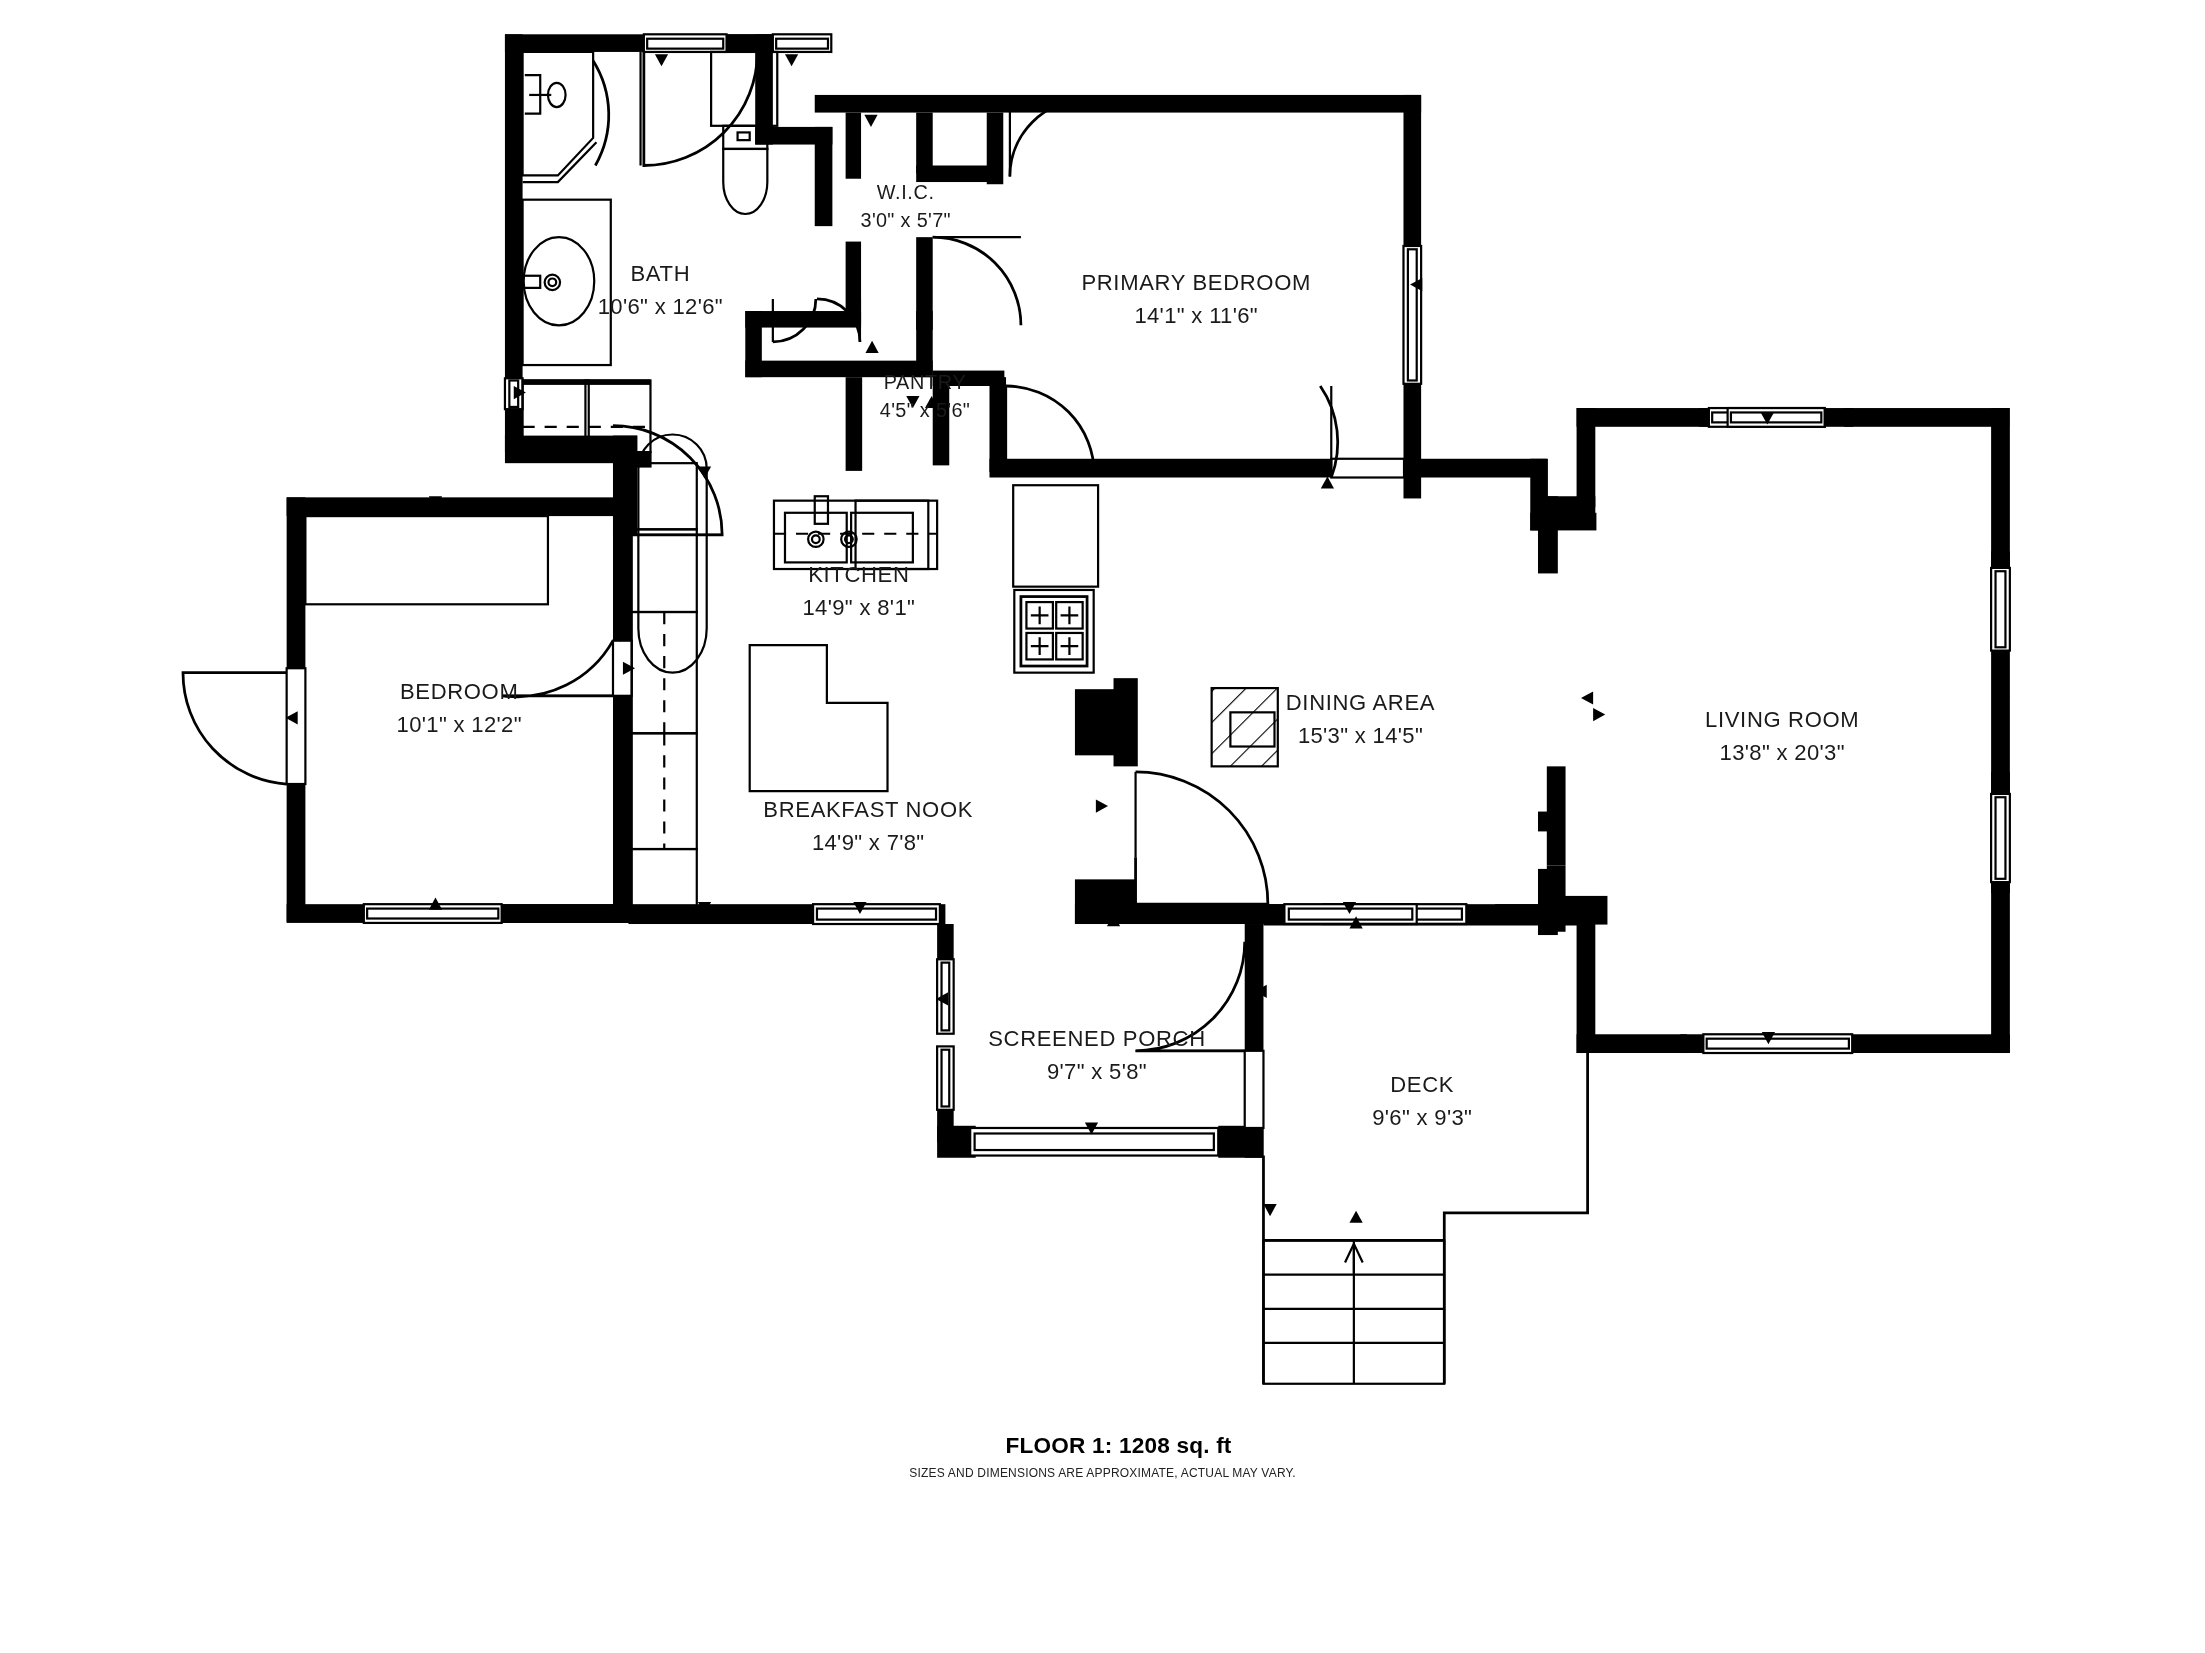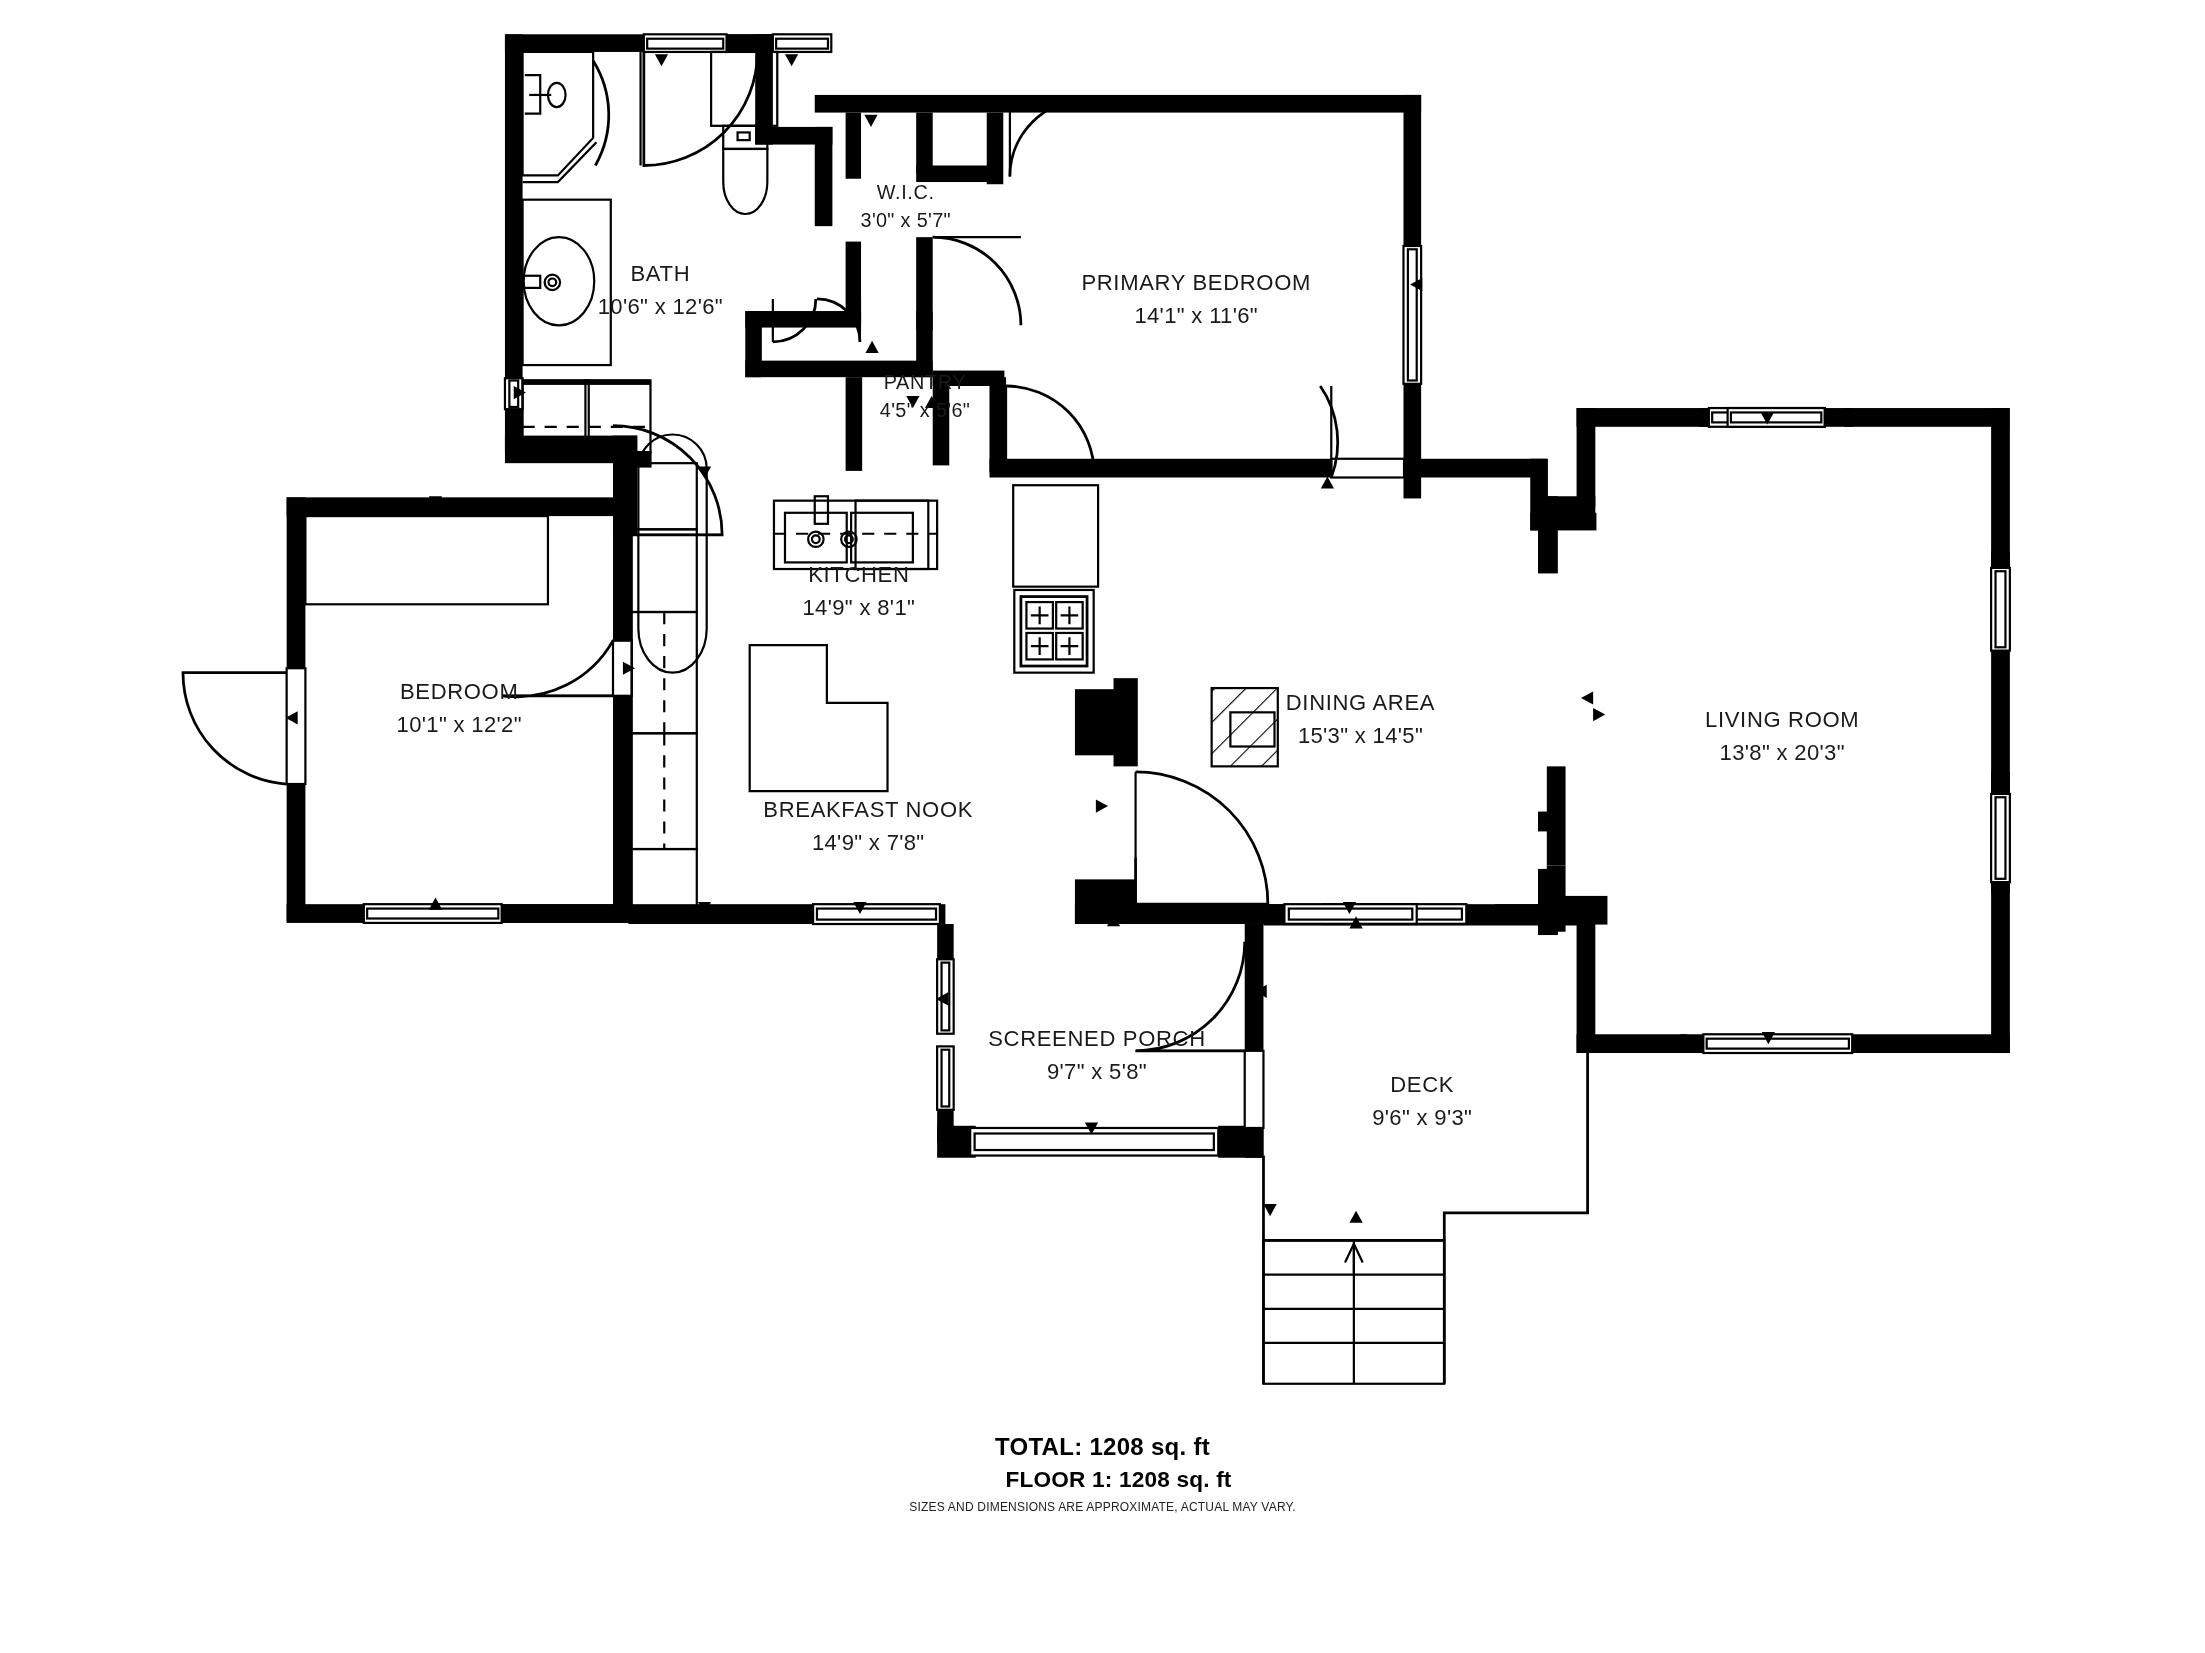--- a/index.html
+++ b/index.html
@@ -493,19 +493,18 @@
     <g>
       <text class="room-label room-name" x="2580" y="1980">DECK</text>
       <text class="room-label room-dim" x="2580" y="2040">9'6" x 9'3"</text>
     </g>
 
   </g>
 
 </svg>
 
 <div id="footer">
-  <p class="total">TOTAL: 1208 sq. ft</p>
   <p class="floor">FLOOR 1: 1208 sq. ft</p>
   <p class="disclaimer">SIZES AND DIMENSIONS ARE APPROXIMATE, ACTUAL MAY VARY.</p>
 </div>
 
 </div>
 
 
 </body></html>

